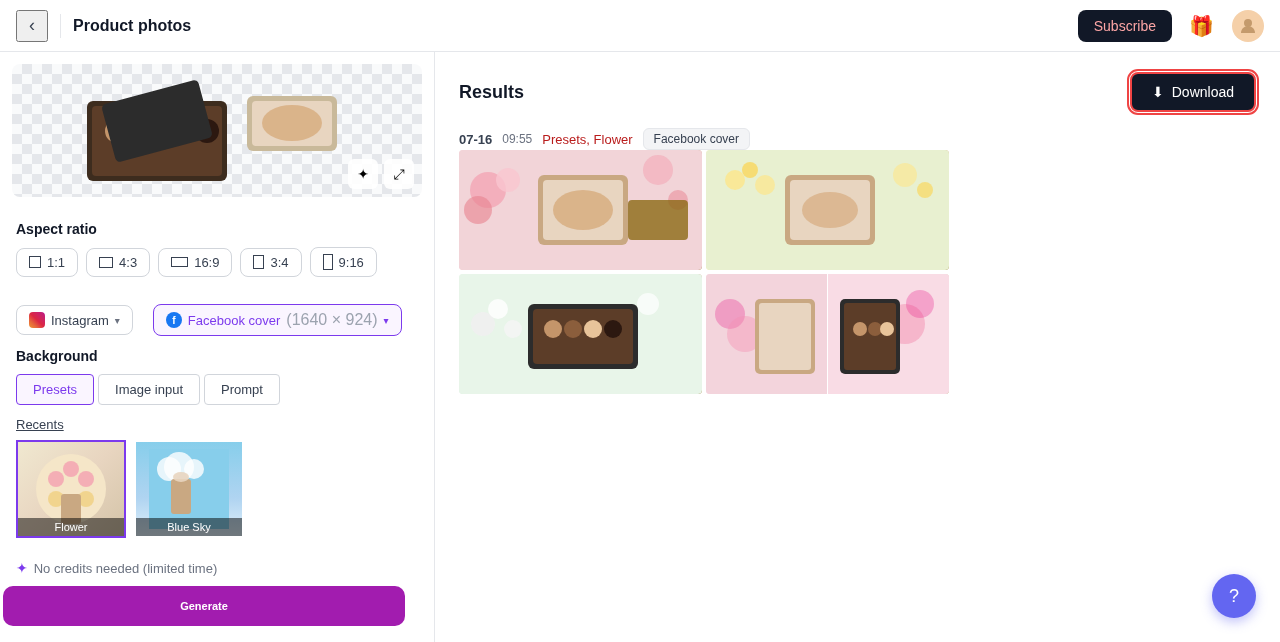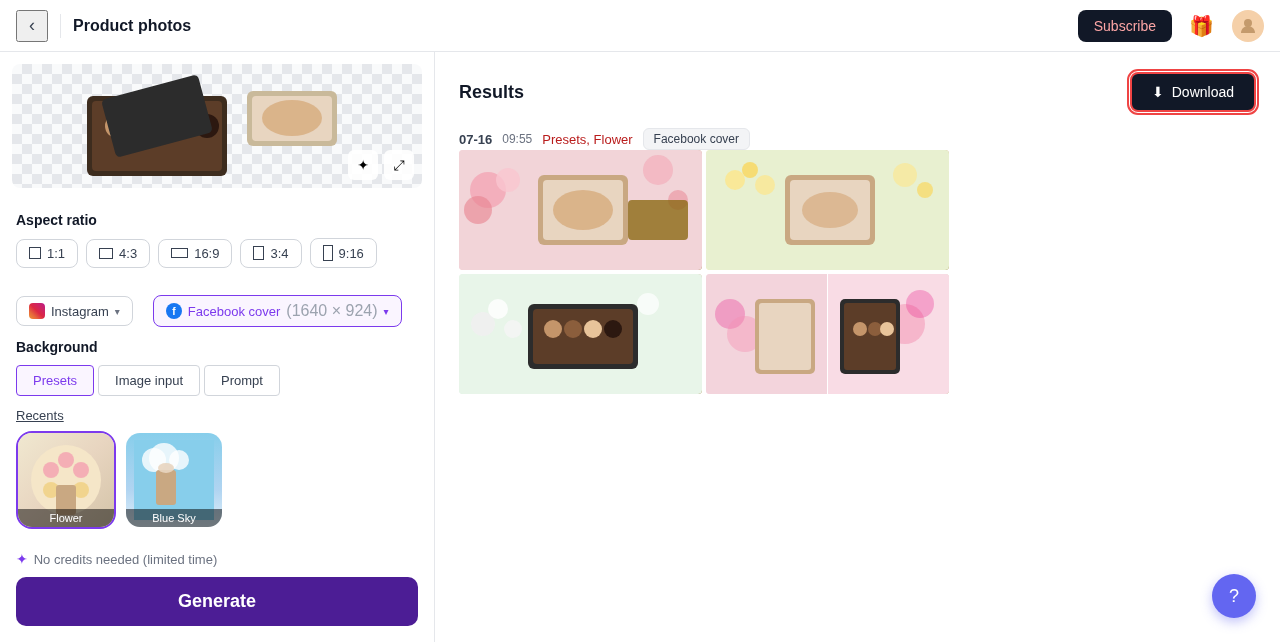--- a/index.html
+++ b/index.html
@@ -79,39 +79,39 @@
     .tab-group { display: flex; gap: 4px; margin-bottom: 12px; }
     .tab-btn {
       padding: 7px 16px; border-radius: 4px; border: 1.5px solid #d1d5db;
       background: #fff; font-size: 13px; color: #374151; cursor: pointer;
     }
     .tab-btn.active { background: #faf5ff; border-color: #7c3aed; color: #7c3aed; font-weight: 500; }
 
     .recents-label { font-size: 13px; color: #374151; margin-bottom: 8px; font-weight: 500; text-decoration: underline; }
     .recents-grid { display: flex; gap: 8px; }
     .recent-item {
-      width: 100px; height: 98px; border-radius: 16px; overflow: hidden; position: relative; cursor: pointer;
+      width: 110px; height: 98px; border-radius: 0; overflow: hidden; position: relative; cursor: pointer;
       flex-shrink: 0; border: 2px solid transparent;
     }
     .recent-item.selected { border-color: #7c3aed; }
     .recent-label {
       position: absolute; bottom: 0; left: 0; right: 0; background: rgba(0,0,0,0.5);
       color: white; font-size: 11px; text-align: center; padding: 3px;
     }
     .flower-bg { background: linear-gradient(135deg, #f0e8d0 0%, #e8d5c0 50%, #d4c4a8 100%); display: flex; align-items: center; justify-content: center; width: 100%; height: 100%; }
     .leaves-bg { background: linear-gradient(135deg, #c8e6c9 0%, #a5d6a7 50%, #81c784 100%); display: flex; align-items: center; justify-content: center; width: 100%; height: 100%; }
     .sky-bg { background: linear-gradient(180deg, #87ceeb 0%, #b0d4f1 60%, #e0f0fa 100%); display: flex; align-items: center; justify-content: center; width: 100%; height: 100%; }
     .christmas-bg { background: #8b1a1a; display: flex; align-items: center; justify-content: center; width: 100%; height: 100%; }
 
     .no-credits { display: flex; align-items: center; gap: 6px; font-size: 13px; color: #6b7280; padding: 10px 16px; }
     .diamond-icon { color: #7c3aed; font-size: 14px; }
 
     .generate-btn {
-      margin: 0 16px 16px; padding: 14px; background: #4c1d95; color: white;
-      border: none; border-radius: 10px; font-size: 18px; font-weight: 600; cursor: pointer; width: calc(100% - 32px);
+      margin: 0 3px 16px; padding: 14px; background: #a21caf; color: white;
+      border: none; border-radius: 10px; font-size: 11px; font-weight: 600; cursor: pointer; width: calc(100% - 32px);
     }
 
     
     .right-panel { flex: 1; padding: 20px 24px; overflow-y: auto; }
     .results-header { display: flex; align-items: center; justify-content: space-between; margin-bottom: 16px; }
     .results-title { font-size: 18px; font-weight: 700; color: #111827; }
     .download-btn {
       display: flex; align-items: center; gap: 8px; padding: 10px 20px;
       background: #111827; color: white; border: 2px solid #ef4444; border-radius: 8px;
       font-size: 14px; font-weight: 500; cursor: pointer; outline: 2px solid #ef4444; outline-offset: 1px;

